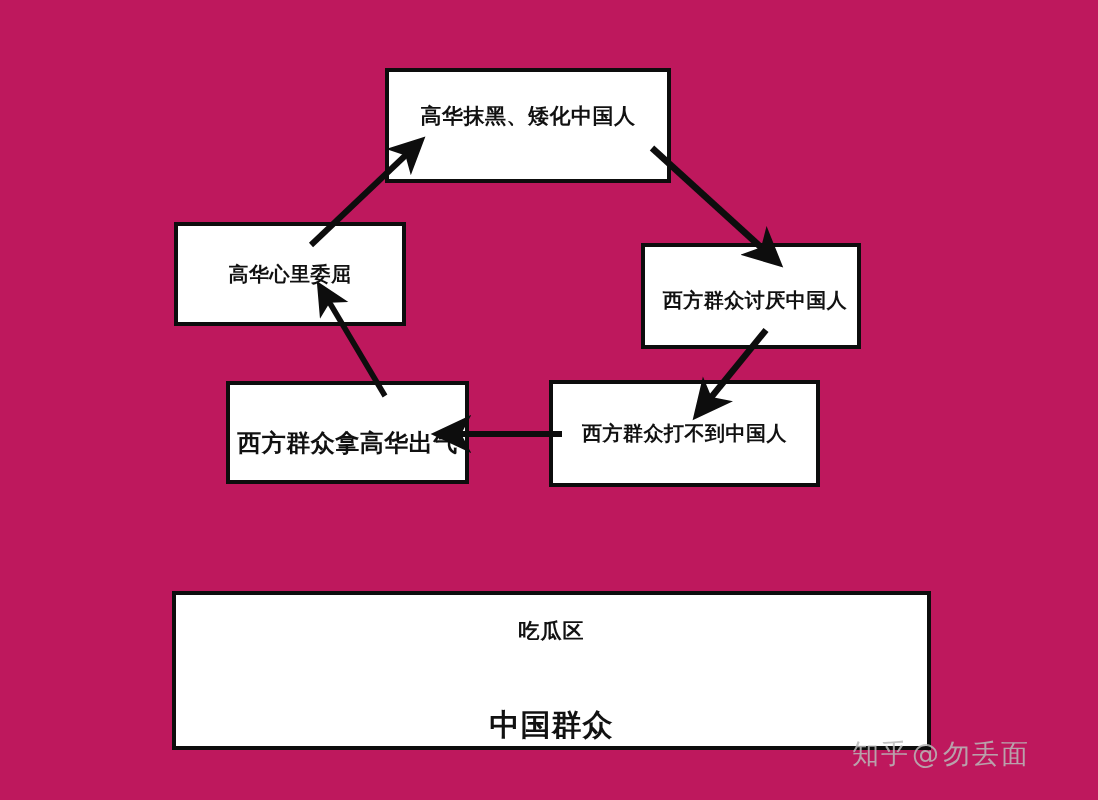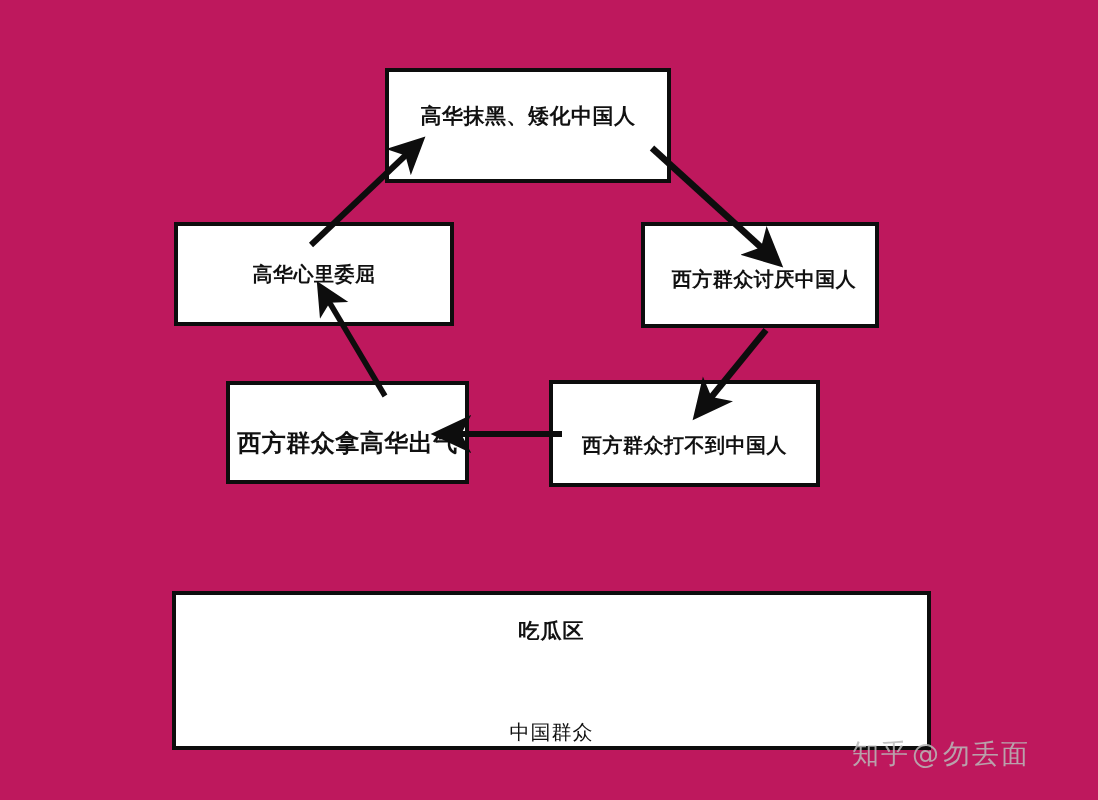--- a/index.html
+++ b/index.html
@@ -34,54 +34,54 @@
     white-space: nowrap;
     text-align: center;
   }
   
   #node-top {
     left: 385px; top: 68px; width: 286px; height: 115px;
   }
   #node-top .node-label { font-size: 21px; position: relative; top: -10px; }
 
   #node-left {
-    left: 174px; top: 222px; width: 280px; height: 104px;
+    left: 174px; top: 222px; width: 232px; height: 104px;
   }
   #node-left .node-label { font-size: 20px; }
 
   #node-right {
-    left: 641px; top: 222px; width: 238px; height: 106px; padding-left: 8px;
+    left: 641px; top: 243px; width: 220px; height: 106px; padding-left: 8px;
   }
   #node-right .node-label { font-size: 20px; position: relative; top: 4px; }
 
   #node-bottom-left {
     left: 226px; top: 381px; width: 243px; height: 103px;
   }
   #node-bottom-left .node-label { font-size: 24px; position: relative; top: 10px; }
 
   #node-bottom-right {
     left: 549px; top: 380px; width: 271px; height: 107px;
   }
-  #node-bottom-right .node-label { font-size: 20px; position: relative; top: 12px; }
+  #node-bottom-right .node-label { font-size: 20px; position: relative; top: 0; }
 
   #node-audience {
     left: 172px; top: 591px; width: 759px; height: 159px;
     flex-direction: column;
     justify-content: space-between;
     padding-top: 22px;
   }
   #node-audience .audience-title {
     font-size: 21px;
     font-weight: bold;
     color: #111111;
     letter-spacing: 1px;
   }
   #node-audience .audience-sub {
-    font-size: 20px;
-    font-weight: normal;
+    font-size: 30px;
+    font-weight: bold;
     color: #111111;
     letter-spacing: 1px;
     margin-top: 48px;
   }
 
   #edges {
     position: absolute;
     left: 0; top: 0;
     width: 1098px;
     height: 800px;

